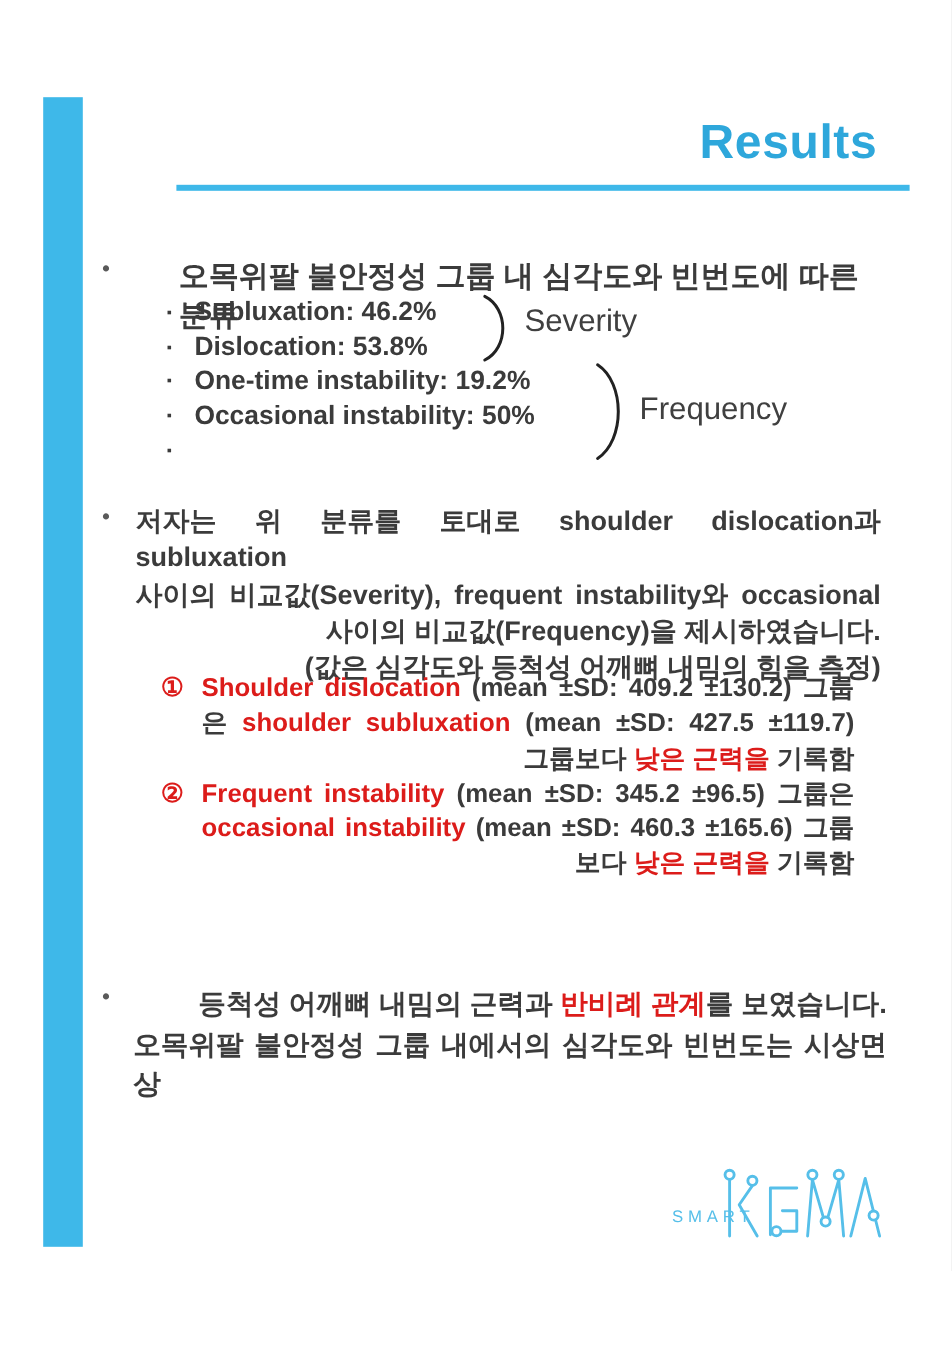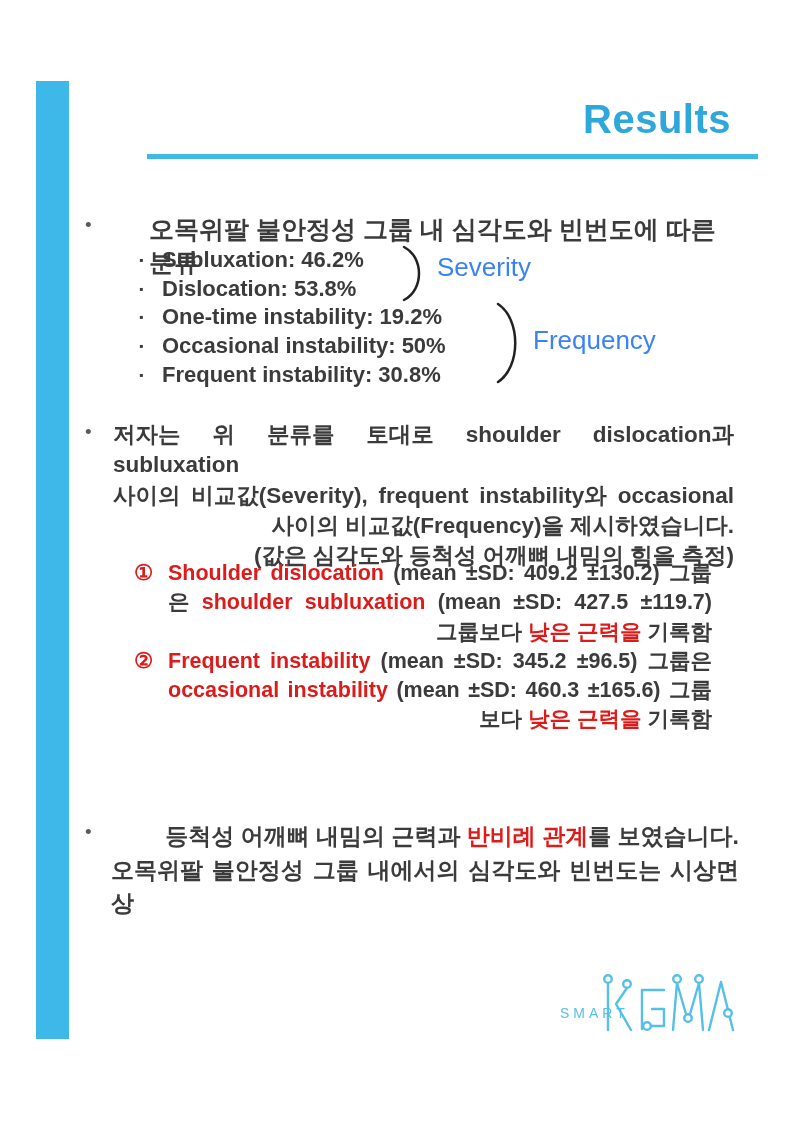--- a/index.html
+++ b/index.html
@@ -29,21 +29,21 @@
   .sec1-head{left:85px;top:213px;width:640px;}
   .sec1-list{position:absolute;left:139px;top:247px;}
   .sub-item{display:flex;align-items:flex-start;height:28.7px;}
   .sq{width:23px;flex:none;font-size:12px;padding-top:6px;color:var(--body);}
   .sub-text{font-size:22px;font-weight:700;color:var(--body);white-space:nowrap;}
 
   .brace{position:absolute;}
   .brace path{stroke:#222;stroke-width:2.5;fill:none;stroke-linecap:round;}
   .brace-sev{left:401px;top:245px;}
   .brace-freq{left:495px;top:302px;}
-  .brace-label{position:absolute;font-size:26px;font-weight:400;color:#3b82f6;white-space:nowrap;}
+  .brace-label{position:absolute;font-size:26px;font-weight:400;color:#404040;white-space:nowrap;}
   .label-sev{left:437px;top:252px;}
   .label-freq{left:533px;top:325px;}
 
   
   .tline{min-height:1em;text-align:right;}
   .tline.just{text-align:justify;text-align-last:justify;}
   .red{color:var(--red);}
 
   .sec2{left:85px;top:420px;width:649px;}
   .sec2 .lines{flex:1;font-size:22.5px;font-weight:700;line-height:30.3px;}
@@ -90,21 +90,20 @@
     <div class="sub-item">
       <span class="sq">▪</span>
       <span class="sub-text">One-time instability: 19.2%</span>
     </div>
     <div class="sub-item">
       <span class="sq">▪</span>
       <span class="sub-text">Occasional instability: 50%</span>
     </div>
     <div class="sub-item">
       <span class="sq">▪</span>
-      <span class="sub-text">Frequent instability: 30.8%</span>
     </div>
   </div>
 
   <svg class="brace brace-sev" width="27" height="57" viewBox="0 0 27 57">
     <path d="M3,2 C23,12 23,45 3,55"></path>
   </svg>
   <div class="brace-label label-sev">Severity</div>
 
   <svg class="brace brace-freq" width="29" height="82" viewBox="0 0 29 82">
     <path d="M3,2 C26,17 26,65 3,80"></path>

